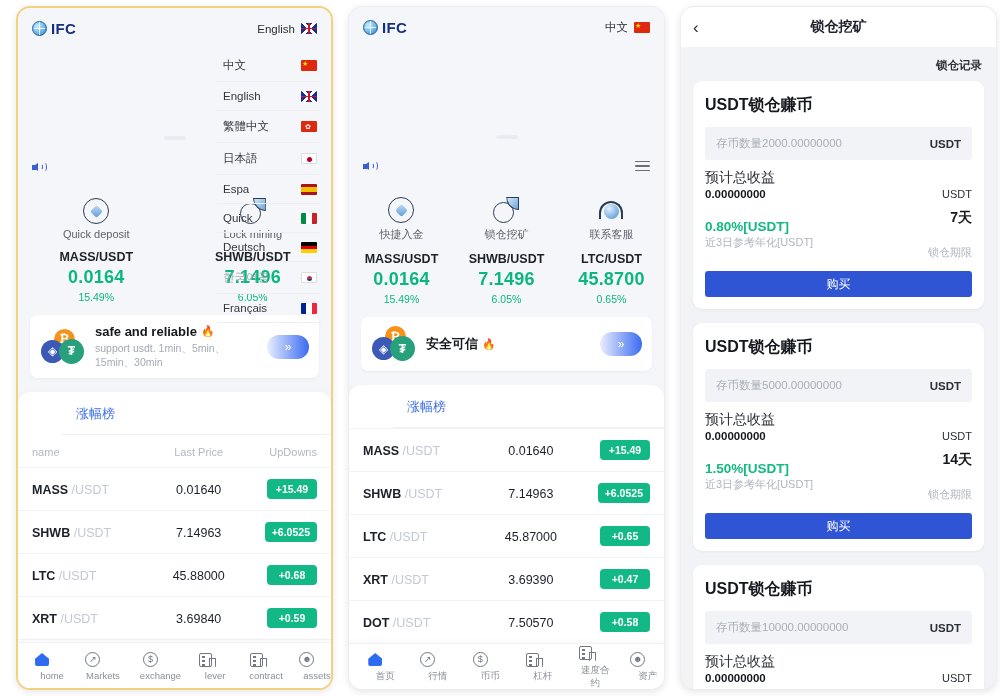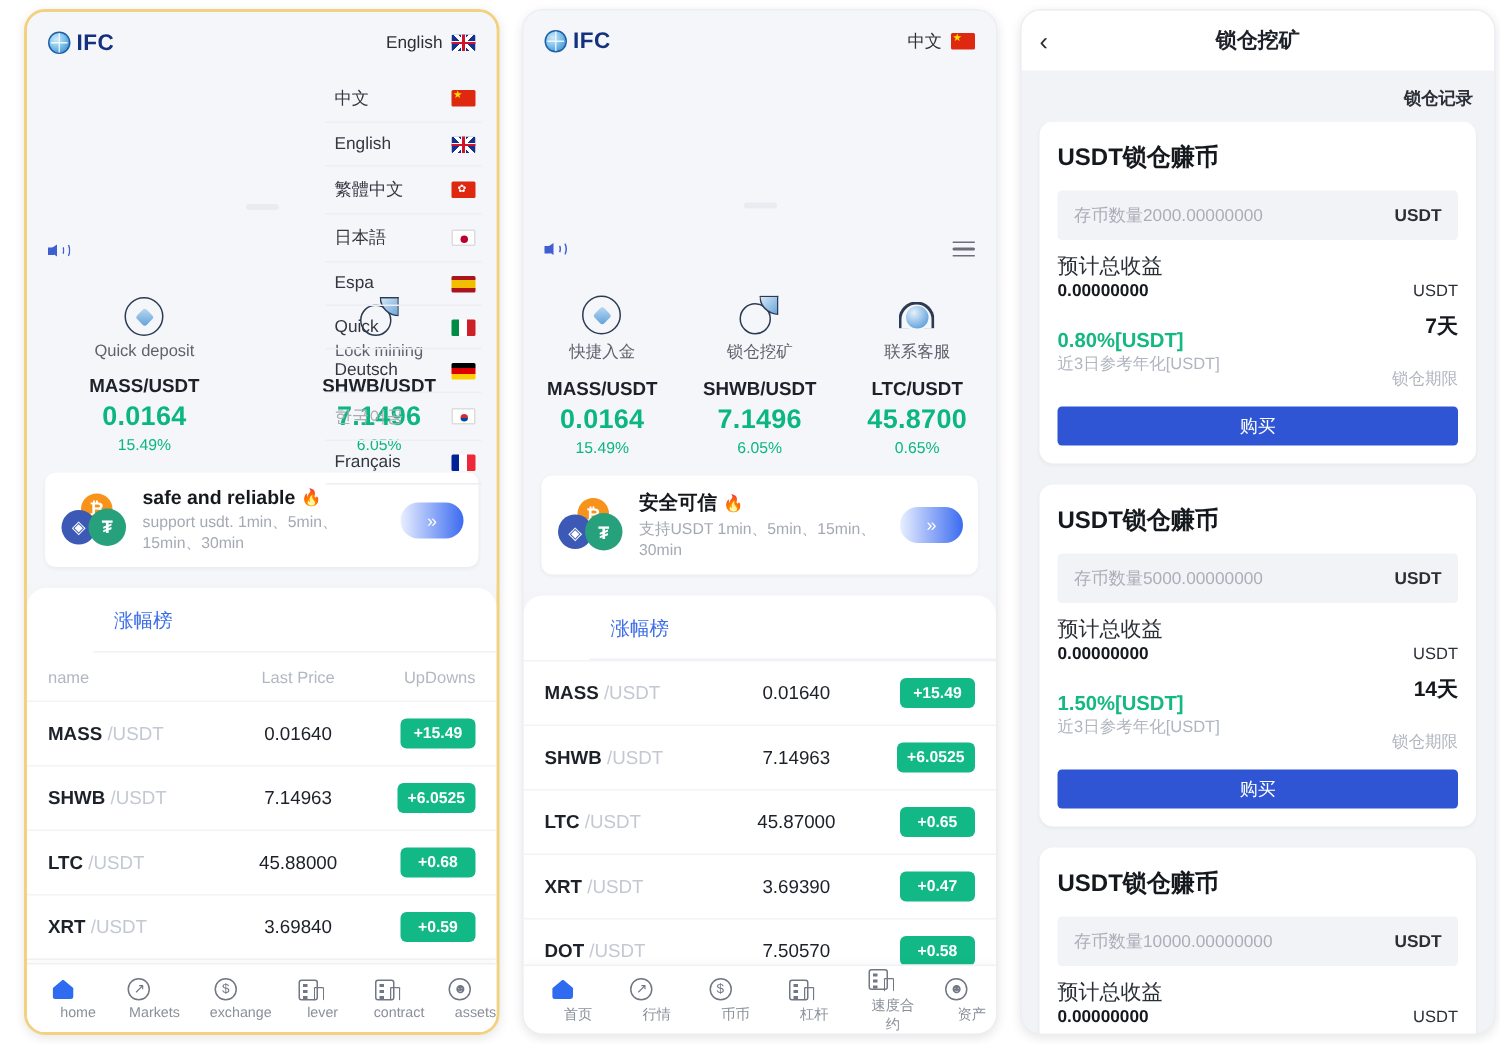--- a/index.html
+++ b/index.html
@@ -572,21 +572,20 @@
         <div class="coins">
           <span class="coin btc">₿</span>
           <span class="coin eth">◈</span>
           <span class="coin usdt">₮</span>
         </div>
         <div class="promo-txt">
           <div class="promo-title">
             <span>安全可信</span>
             <span class="fire">🔥</span>
           </div>
-          <div class="promo-sub">支持USDT 1min、5min、15min、30min</div>
         </div>
         <div class="promo-cta">»</div>
       </div>
     </div>
 
     <div class="market">
       <div class="market-head">涨幅榜</div>
       <div id="p2rows">
           <div class="tbl-row">
             <div class="col-n"><span class="sym">MASS <span class="q">/USDT</span></span></div>

